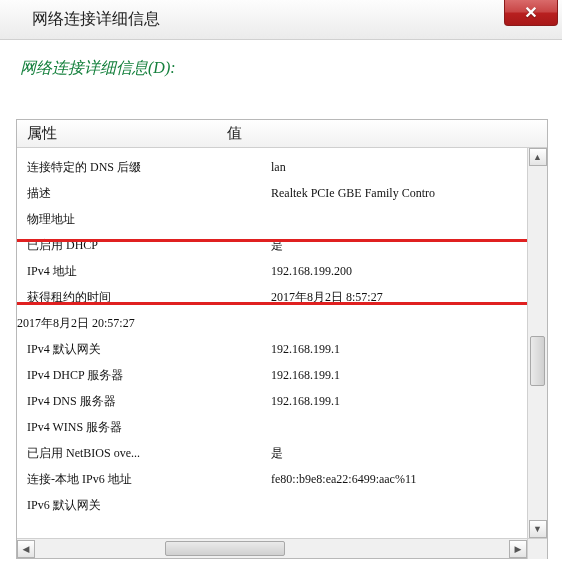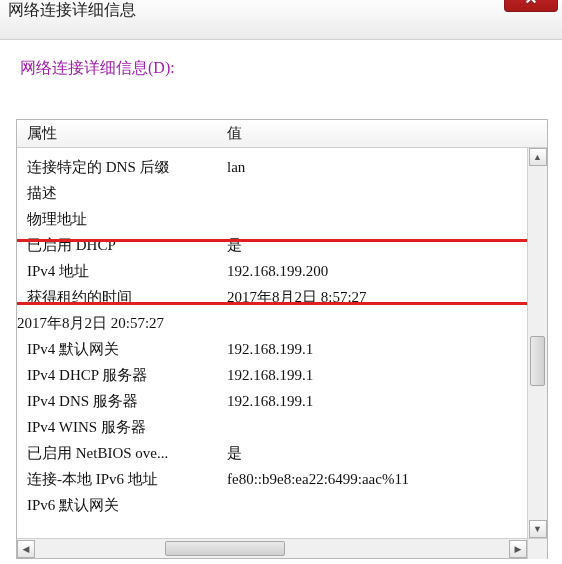--- a/index.html
+++ b/index.html
@@ -9,23 +9,23 @@
       background: #fff;
       width: 562px;
       height: 564px;
       overflow: hidden;
     }
     .titlebar {
       background: linear-gradient(to bottom, #fdfdfd, #ebebeb);
       border-bottom: 1px solid #d0d0d0;
       height: 40px;
       display: flex;
-      align-items: flex-start;
+      align-items: center;
       justify-content: space-between;
-      padding-left: 8px;
+      padding-left: 32px;
     }
     .titlebar-title {
       font-size: 16px;
       color: #222;
     }
     .close-btn {
       width: 54px;
       height: 26px;
       margin-top: -14px;
       margin-right: 4px;
@@ -42,23 +42,24 @@
     .close-x {
       font-size: 16px;
       font-weight: bold;
       text-shadow: 0 1px 1px rgba(0,0,0,0.4);
     }
     .content {
       padding: 18px 14px 10px 16px;
     }
     .subheader {
       font-size: 16px;
-      color: #a21caf;
+      color: #15803d;
       margin-bottom: 10px;
       padding-left: 4px;
+      font-style: italic;
     }
     .grid-wrap {
       border: 1px solid #b8b8b8;
       background: #fff;
       position: relative;
       margin-top: 40px;
     }
     .grid-head {
       display: flex;
       background: linear-gradient(to bottom, #ffffff, #f1f1f1);
@@ -76,23 +77,24 @@
       overflow: hidden;
       position: relative;
     }
     .rows {
       padding-top: 6px;
     }
     .row {
       display: flex;
       height: 26px;
       align-items: center;
-      font-size: 15px;
+      font-size: 12px;
       color: #111;
       white-space: nowrap;
+      gap: 44px;
     }
     .row .p { width: 210px; padding-left: 10px; overflow: hidden; }
     .row .v { flex: 1; overflow: hidden; }
     .hl {
       position: absolute;
       border: 3px solid #e02020;
       left: -4px;
       right: 16px;
       pointer-events: none;
     }
@@ -174,20 +176,21 @@
     </div>
 
     <div class="grid-body">
       <div class="rows" id="rows">
           <div class="row">
             <div class="p">连接特定的 DNS 后缀</div>
             <div class="v">lan</div>
           </div>
           <div class="row">
             <div class="p">描述</div>
+            <div class="v">Realtek PCIe GBE Family Contro</div>
           </div>
           <div class="row">
             <div class="p">物理地址</div>
           </div>
           <div class="row">
             <div class="p">已启用 DHCP</div>
             <div class="v">是</div>
           </div>
           <div class="row">
             <div class="p">IPv4 地址</div>

